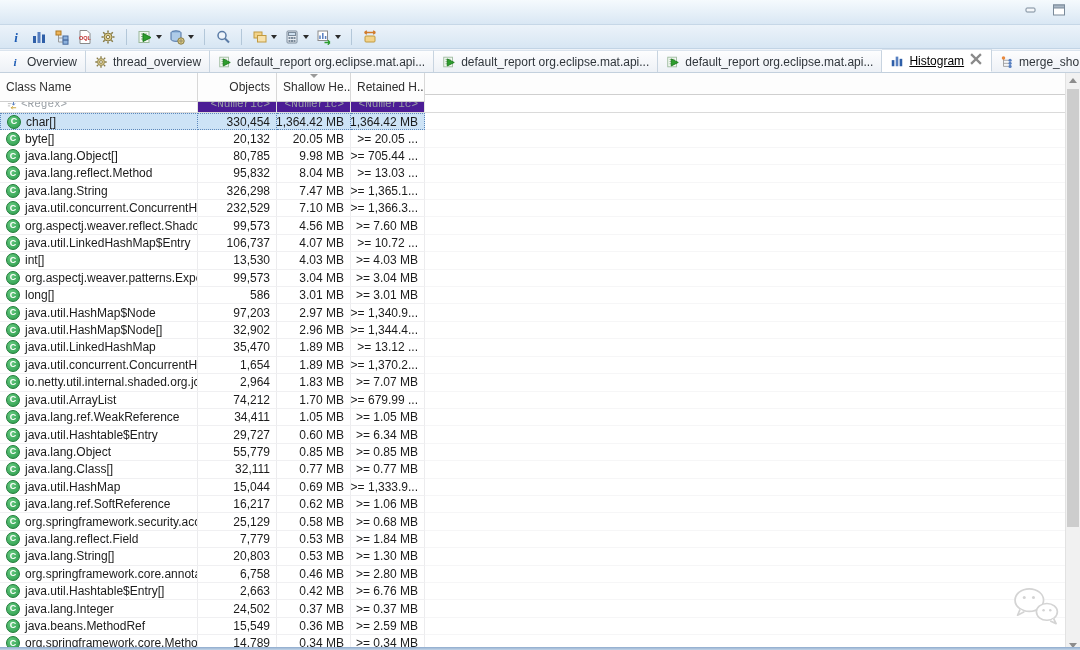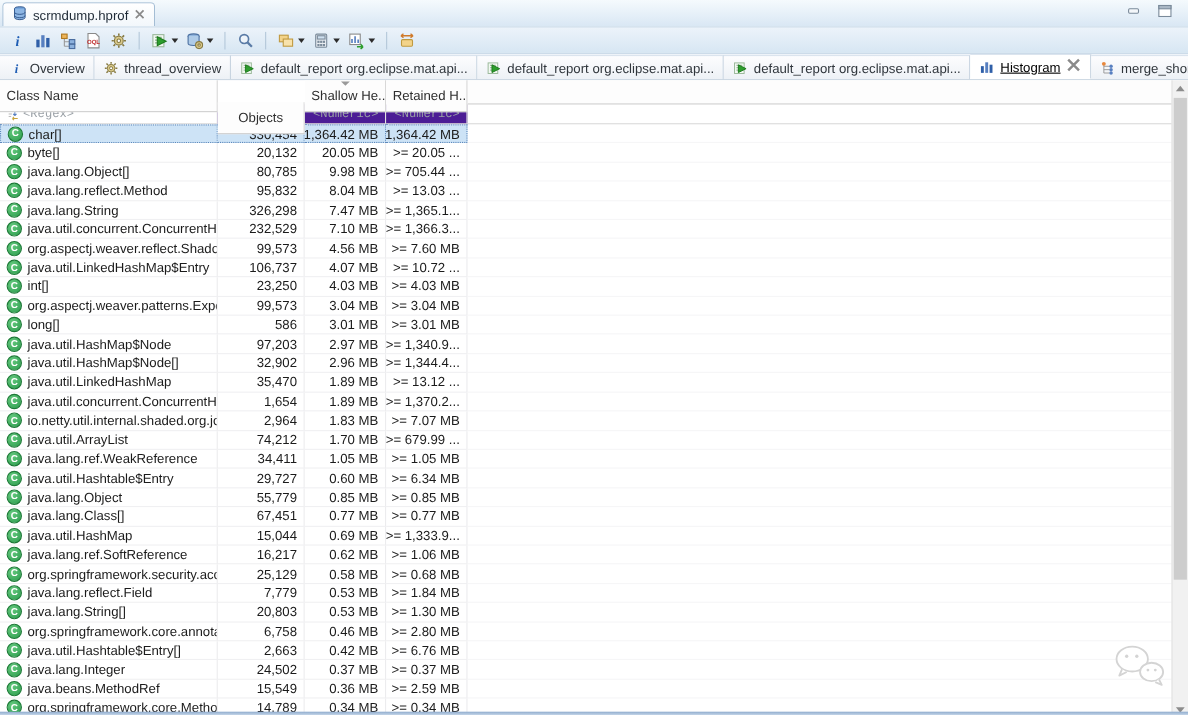--- a/index.html
+++ b/index.html
@@ -39,21 +39,21 @@
   .vtab svg{width:14px;height:14px;flex:none;}
 
   
   .grid{position:relative;height:580px;background:#fff;}
   .c0{width:198px;} .c1{width:79px;} .c2{width:74px;} .c3{width:74px;}
 
   .grid-header{display:flex;height:22px;}
   .hcell{box-sizing:border-box;display:flex;align-items:center;padding:14px 6px;
     font-size:12px;color:#2e2e2e;border-right:1px solid #d8d8d8;border-bottom:1px solid #cfcfcf;
     background:#fdfdfd;position:relative;white-space:nowrap;overflow:hidden;flex:none;}
-  .hcell.num{justify-content:center;margin-top:20px;}
+  .hcell.num{justify-content:flex-end;}
   .hfill{flex:1;border-bottom:1px solid #cfcfcf;background:#fdfdfd;}
   .sort{position:absolute;top:1px;left:50%;margin-left:-4px;width:0;height:0;
     border-left:4px solid transparent;border-right:4px solid transparent;
     border-top:4px solid #9a9a9a;}
 
   .filter-row{display:flex;height:18px;font-family:Liberation Mono, monospace;}
   .fcell{box-sizing:border-box;display:flex;align-items:center;gap:3px;padding:0 6px;
     font-size:11px;color:#9aa0a6;border-right:1px solid #e2e2e2;border-bottom:1px solid #dadada;
     background:#fff;white-space:nowrap;overflow:hidden;flex:none;}
   .fcell.num{justify-content:flex-end;background:#4c1d95;}
@@ -95,31 +95,20 @@
 
   .bottom-edge{position:absolute;left:0;right:0;bottom:0;height:3px;
     background:linear-gradient(#8fabcd,#c3d5e8);z-index:7;}
 </style>
 </head>
 <body>
 
 <div>
 
   <div class="editor-tabbar">
-    <div class="editor-tab">
-      <span id="dbicon"><svg viewBox="0 0 16 16">
-            <ellipse cx="8" cy="3.5" rx="5.5" ry="2.2" fill="#6f9fd8" stroke="#33588c"></ellipse>
-            <path d="M2.5 3.5v9c0 1.2 2.5 2.2 5.5 2.2s5.5-1 5.5-2.2v-9" fill="#8db6e4" stroke="#33588c"></path>
-            <path d="M2.5 7c0 1.2 2.5 2.2 5.5 2.2S13.5 8.2 13.5 7M2.5 10.5c0 1.2 2.5 2.2 5.5 2.2s5.5-1 5.5-2.2" fill="none" stroke="#33588c"></path>
-          </svg></span>
-      <span>scrmdump.hprof</span>
-      <span class="tab-close" id="tabclose"><svg viewBox="0 0 10 10">
-            <path d="M1.5 1.5l7 7M8.5 1.5l-7 7" stroke="#8a8a8a" stroke-width="1.6"></path>
-          </svg></span>
-    </div>
     <div class="win-btns">
       <span id="minico">
           <svg viewBox="0 0 14 12">
             <rect x="2" y="4" width="9" height="4" rx="1" fill="#f4f7fa" stroke="#7a8a9a"></rect>
           </svg>
         </span>
       <span id="maxico">
           <svg viewBox="0 0 14 12">
             <rect x="1.5" y="1" width="11" height="10" fill="#fff" stroke="#7a8a9a"></rect>
             <rect x="1.5" y="1" width="11" height="3" fill="#aab8c6" stroke="#7a8a9a"></rect>
@@ -445,21 +434,21 @@
           <div class="cell num c1">106,737</div>
           <div class="cell num c2">4.07 MB</div>
           <div class="cell num c3">&gt;= 10.72 ...</div>
           <div class="rfill"></div>
         </div>
         <div class="row">
           <div class="cell c0">
             <span class="cicon">C</span>
             <span>int[]</span>
           </div>
-          <div class="cell num c1">23,250</div>
+          <div class="cell num c1">13,530</div>
           <div class="cell num c2">4.03 MB</div>
           <div class="cell num c3">&gt;= 4.03 MB</div>
           <div class="rfill"></div>
         </div>
         <div class="row">
           <div class="cell c0">
             <span class="cicon">C</span>
             <span>org.aspectj.weaver.patterns.Expo...</span>
           </div>
           <div class="cell num c1">99,573</div>
@@ -565,21 +554,21 @@
           <div class="cell num c1">55,779</div>
           <div class="cell num c2">0.85 MB</div>
           <div class="cell num c3">&gt;= 0.85 MB</div>
           <div class="rfill"></div>
         </div>
         <div class="row">
           <div class="cell c0">
             <span class="cicon">C</span>
             <span>java.lang.Class[]</span>
           </div>
-          <div class="cell num c1">67,451</div>
+          <div class="cell num c1">32,111</div>
           <div class="cell num c2">0.77 MB</div>
           <div class="cell num c3">&gt;= 0.77 MB</div>
           <div class="rfill"></div>
         </div>
         <div class="row">
           <div class="cell c0">
             <span class="cicon">C</span>
             <span>java.util.HashMap</span>
           </div>
           <div class="cell num c1">15,044</div>

